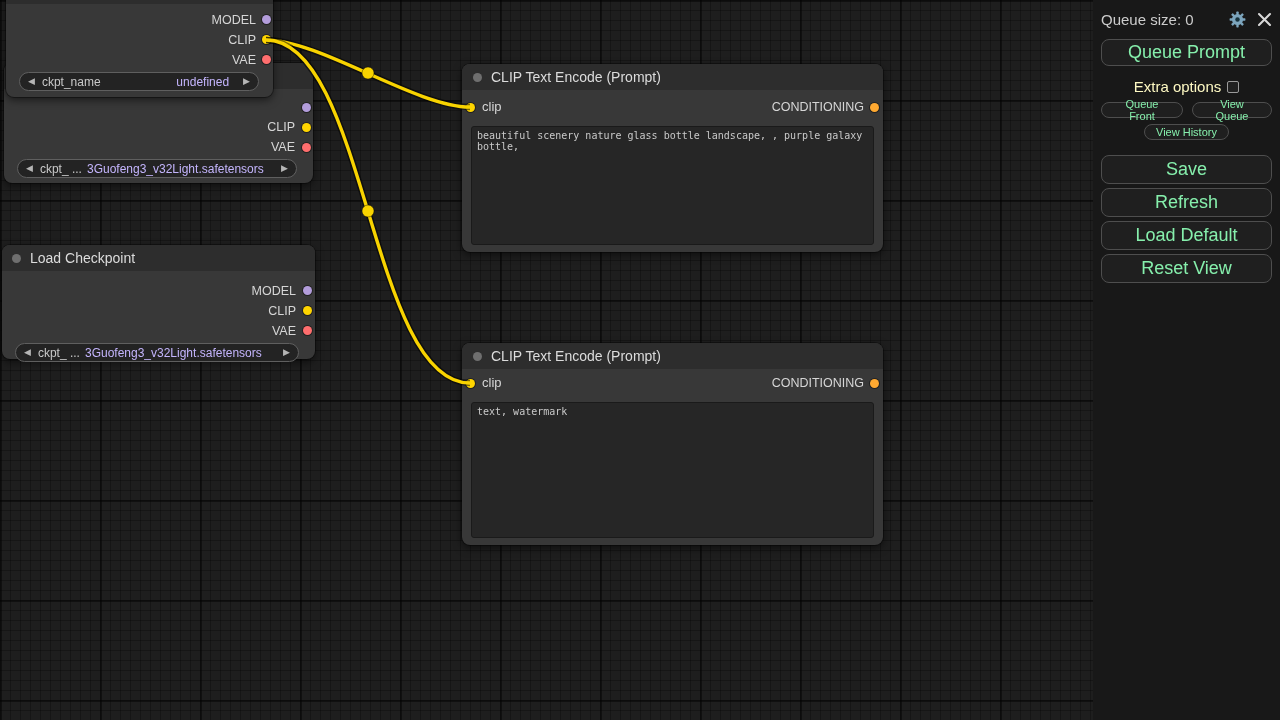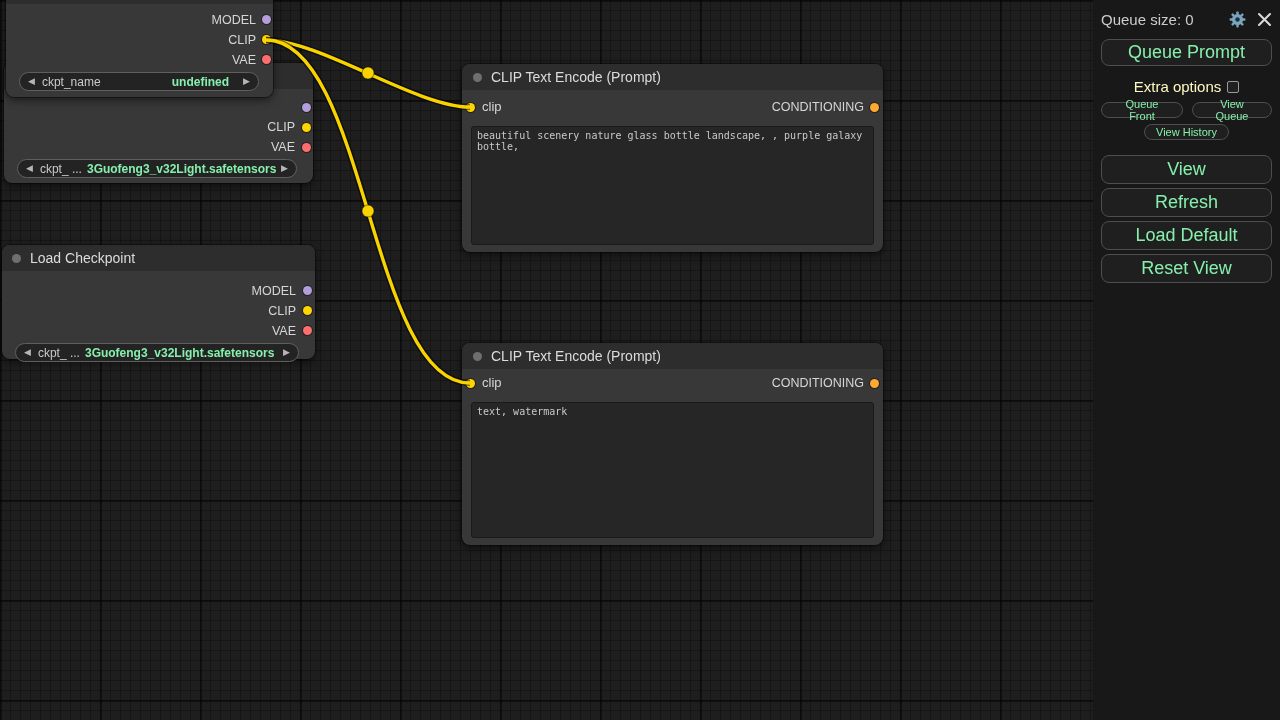--- a/index.html
+++ b/index.html
@@ -51,21 +51,21 @@
   .widget {
     position:absolute; height:19px; border-radius:10px;
     background:#232323; border:1px solid #5f5f5f;
     display:flex; align-items:center;
     font-size:12px; color:#c9c9c9; overflow:hidden;
   }
   .widget .arrow { font-size:9px; color:#b5b5b5; line-height:1; flex:0 0 auto; }
   .widget .arrow.left  { margin-left:8px; }
   .widget .arrow.right { margin-left:auto; margin-right:8px; }
   .widget .wlabel { margin-left:7px; white-space:nowrap; }
-  .widget .wvalue { color:#86efac; white-space:nowrap;font-weight:bold; }
+  .widget .wvalue { color:#c4b5fd; white-space:nowrap; }
   .wvalue.right-align { margin-left:auto; margin-right:14px; }
   .wvalue.adjacent { margin-left:5px; }
   .widget .arrow.right.abs { margin-left:0; }
 
   .prompt-area {
     position:absolute; background:#262626; border:1px solid #1a1a1a;
     border-radius:3px; resize:none; outline:none;
     color:#c9c9c9; font-family:"DejaVu Sans Mono", monospace;
     font-size:10px; line-height:10.5px; padding:4px 5px;
     white-space:pre-wrap; word-break:break-word; overflow:hidden;
@@ -229,18 +229,18 @@
 
   <div class="small-row">
     <button class="mbtn btn-small">Queue Front</button>
     <button class="mbtn btn-small">View Queue</button>
   </div>
   <div class="hist-row">
     <button class="mbtn btn-small">View History</button>
   </div>
 
   <div class="stack">
-    <button class="mbtn btn-big">View</button>
+    <button class="mbtn btn-big">Save</button>
     <button class="mbtn btn-big">Refresh</button>
     <button class="mbtn btn-big">Load Default</button>
     <button class="mbtn btn-big">Reset View</button>
   </div>
 </div>
 
 </body></html>

